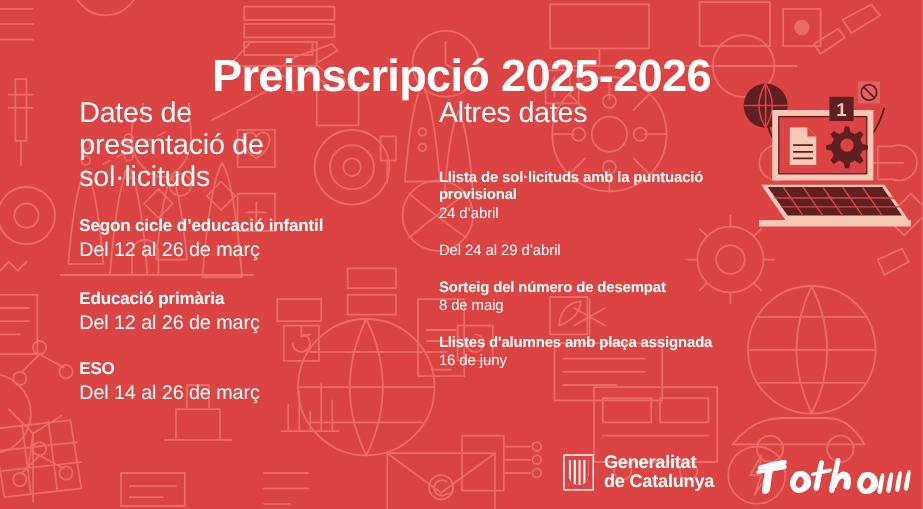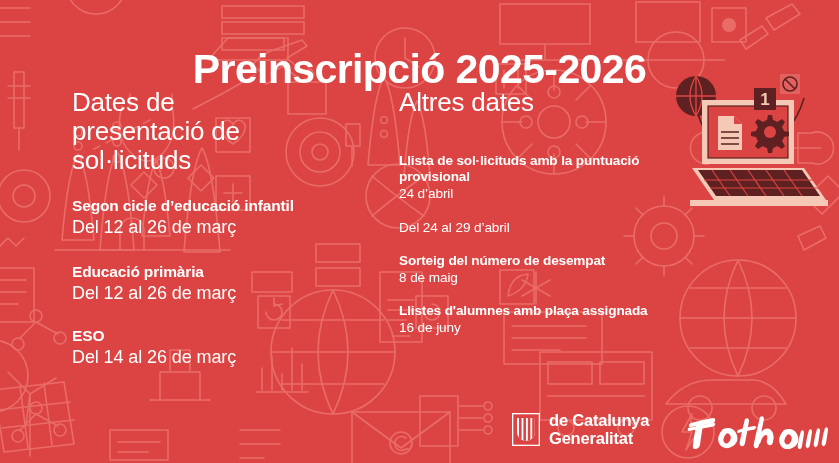--- a/index.html
+++ b/index.html
@@ -454,22 +454,22 @@
         </clipPath>
         <g clip-path="url(#shieldclip)">
           <rect x="5" y="5" width="18" height="23" fill="#ffffff"></rect>
           <rect x="7" y="5" width="2.6" height="23" fill="#DC4443"></rect>
           <rect x="11.4" y="5" width="2.6" height="23" fill="#DC4443"></rect>
           <rect x="15.8" y="5" width="2.6" height="23" fill="#DC4443"></rect>
           <rect x="20.2" y="5" width="2.6" height="23" fill="#DC4443"></rect>
         </g>
       </svg>
       <div class="gencat-wordmark">
+        <div>Generalitat</div>
         <div>de Catalunya</div>
-        <div>Generalitat</div>
       </div>
     </div>
 
     <div class="tothom-logo">
       <svg viewBox="0 0 145 40" xmlns="http://www.w3.org/2000/svg" aria-label="Tothom">
         <title>Tothom</title>
         <g fill="#ffffff">
 
           <path d="M8 14 q10 -3 22 -5 q3 0 2 3 q-1 3 -5 3 l-7 1 q-2 12 -3 20 q-1 4 -5 4 q-3 0 -2 -5 q1 -8 3 -18 l-5 1 q-3 0 -2 -2 q0 -1 2 -2z"></path>
           <path d="M5 19 q12 -3 26 -5 q2 0 1 2 q-1 2 -4 2 q-12 2 -22 4 q-2 0 -1 -3z"></path>

